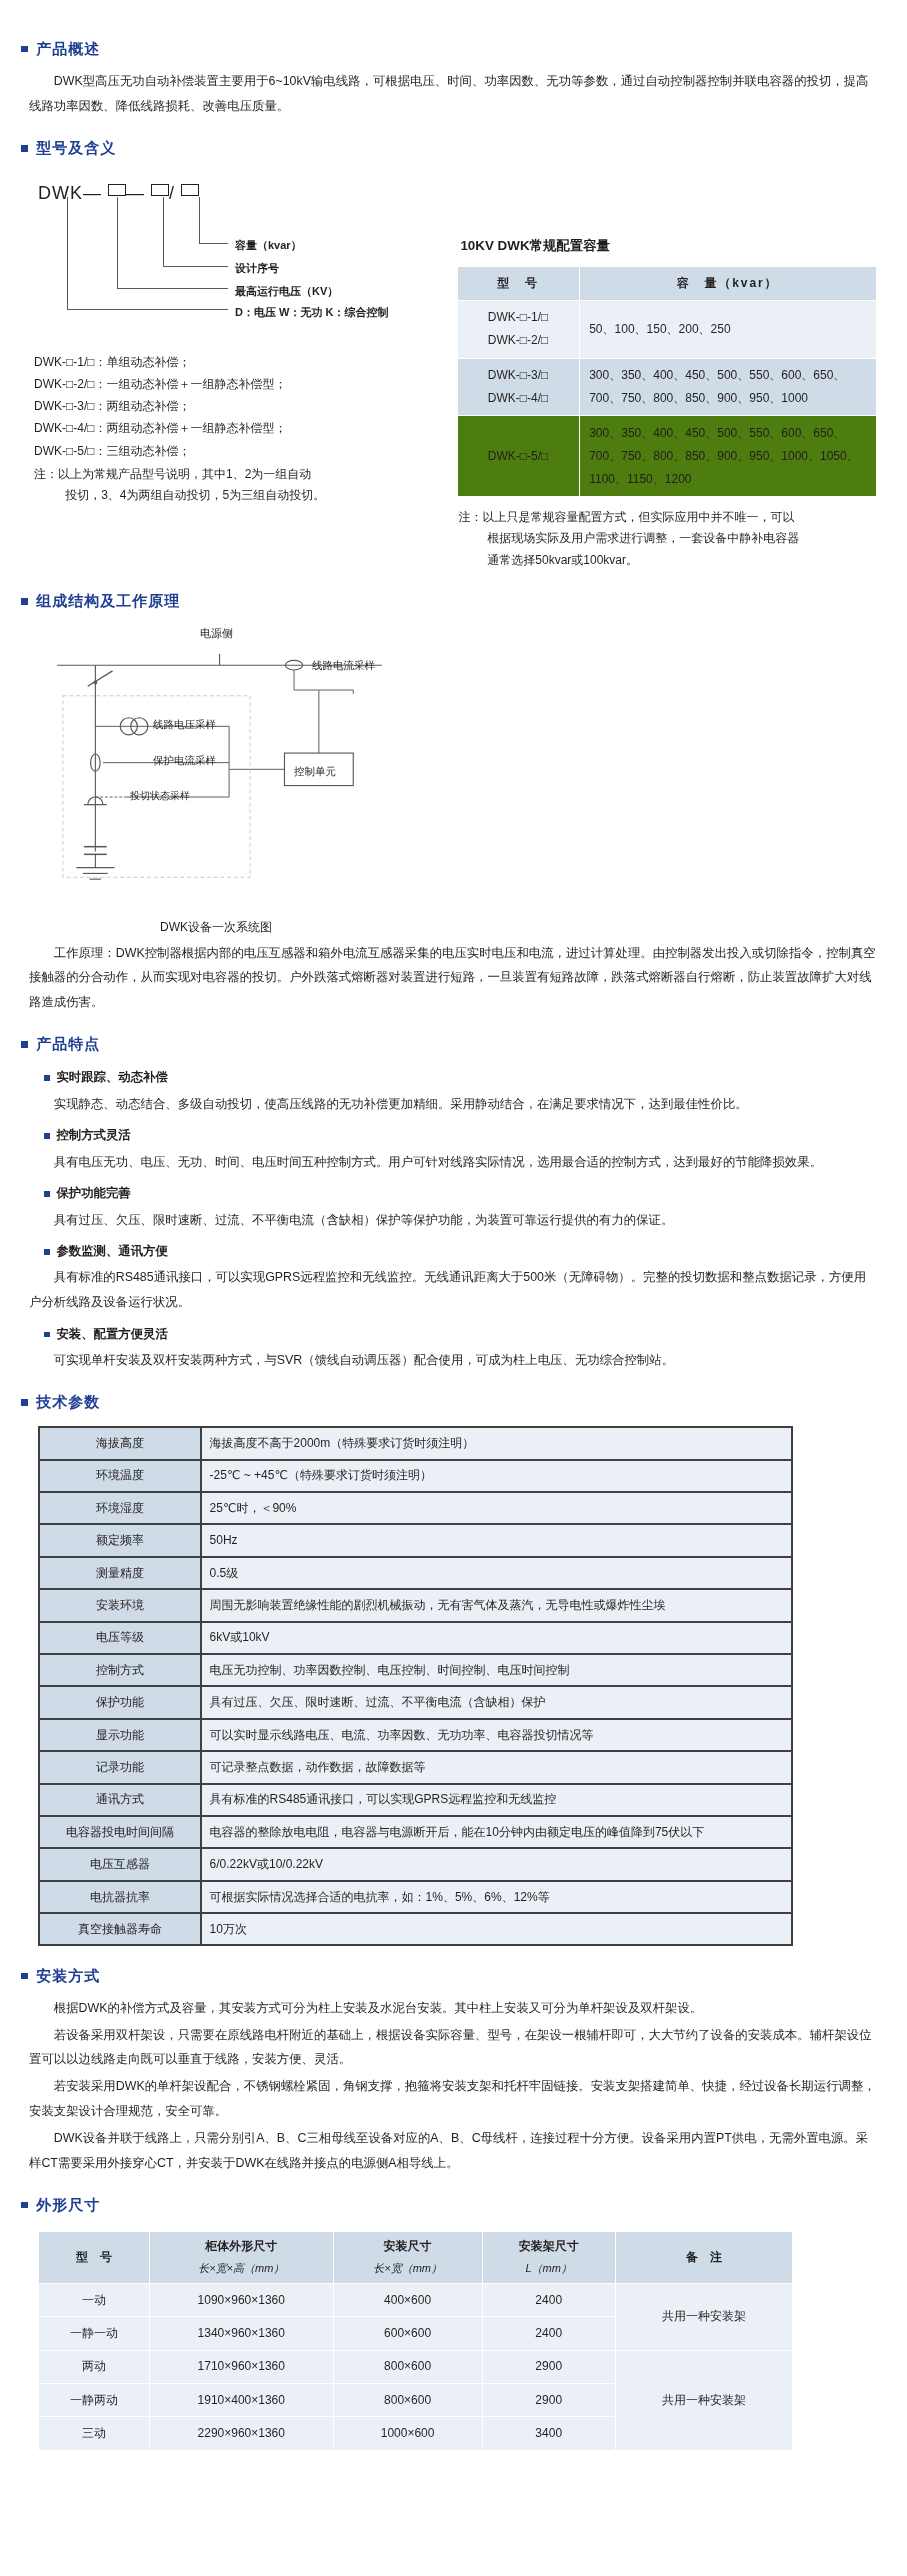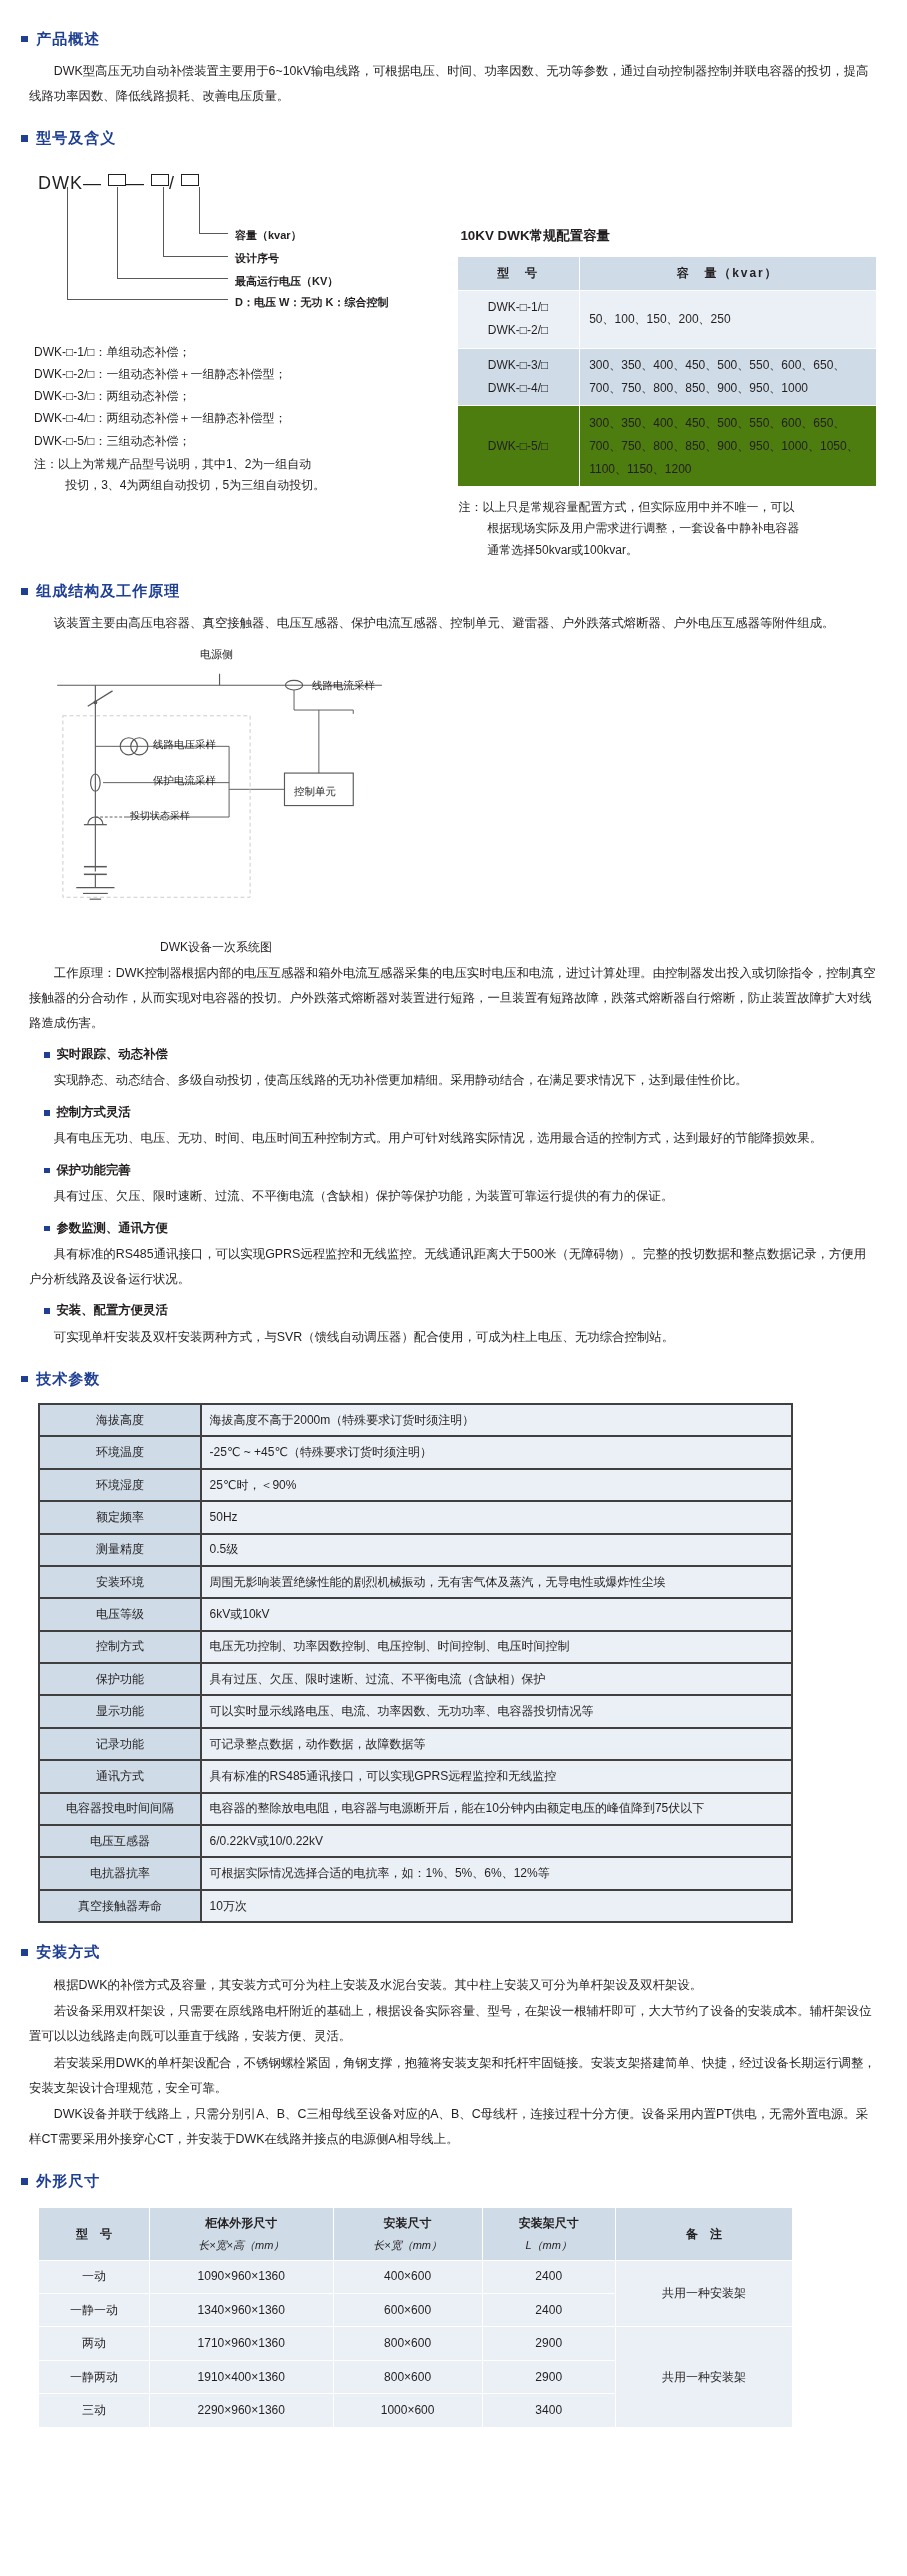--- a/index.html
+++ b/index.html
@@ -5,21 +5,21 @@
   * { box-sizing: border-box; }
   html, body { margin:0; padding:0; }
   body {
     width: 907px;
     background: #ffffff;
     font-family: "Liberation Sans", "DejaVu Sans", sans-serif;
     color: #231f20;
     font-size: 12.4px;
     line-height: 1.9;
   }
-  .page { width: 907px; position: relative; padding: 9.6px 0 19px 0; }
+  .page { width: 907px; position: relative; padding: 9.6px 0 19px 0; margin-top: 10px; }
 
   
   .sec-head {
     display: flex; align-items: center; gap: 8.6px;
     margin: 15.3px 0 5.7px 21px;
   }
   .sec-bullet {
     width: 6.7px; height: 6.7px; background: #1f3f93; flex: none;
     position: relative; top: 0px;
   }
@@ -206,21 +206,20 @@
         <span class="ind">根据现场实际及用户需求进行调整，一套设备中静补电容器</span>
         <span class="ind">通常选择50kvar或100kvar。</span>
       </div>
     </div>
   </div>
 
   <div class="sec-head">
     <span class="sec-bullet"></span>
     <span class="sec-title">组成结构及工作原理</span>
   </div>
-  <div class="para">该装置主要由高压电容器、真空接触器、电压互感器、保护电流互感器、控制单元、避雷器、户外跌落式熔断器、户外电压互感器等附件组成。</div>
 
   <div class="schem-wrap">
     <svg width="535" height="277" viewBox="0 0 560 290">
 
       <line x1="20" y1="40" x2="360" y2="40" stroke="#58595b" stroke-width="1.2"></line>
 
       <line x1="190" y1="28" x2="190" y2="40" stroke="#58595b" stroke-width="1.2"></line>
 
       <ellipse cx="268" cy="40" rx="9" ry="5" fill="none" stroke="#58595b" stroke-width="1.2"></ellipse>
       <line x1="268" y1="45" x2="268" y2="66" stroke="#58595b" stroke-width="1"></line>
@@ -265,20 +264,24 @@
     <div style="position:absolute; left:274px; top:29px; font-size:10.5px;">线路电流采样</div>
     <div style="position:absolute; left:115px; top:88px; font-size:10.5px;">线路电压采样</div>
     <div style="position:absolute; left:115px; top:124px; font-size:10.5px;">保护电流采样</div>
     <div style="position:absolute; left:92px; top:159px; font-size:10px;">投切状态采样</div>
     <div style="position:absolute; left:256px; top:135px; font-size:10.5px;">控制单元</div>
   </div>
   <div class="schem-cap">DWK设备一次系统图</div>
 
   <div class="para">工作原理：DWK控制器根据内部的电压互感器和箱外电流互感器采集的电压实时电压和电流，进过计算处理。由控制器发出投入或切除指令，控制真空接触器的分合动作，从而实现对电容器的投切。户外跌落式熔断器对装置进行短路，一旦装置有短路故障，跌落式熔断器自行熔断，防止装置故障扩大对线路造成伤害。</div>
 
+  <div class="sec-head">
+    <span class="sec-bullet"></span>
+    <span class="sec-title">产品特点</span>
+  </div>
 
   <div class="sub-head">
     <span class="sub-bullet"></span>
     <span>实时跟踪、动态补偿</span>
   </div>
   <div class="para">实现静态、动态结合、多级自动投切，使高压线路的无功补偿更加精细。采用静动结合，在满足要求情况下，达到最佳性价比。</div>
 
   <div class="sub-head">
     <span class="sub-bullet"></span>
     <span>控制方式灵活</span>

